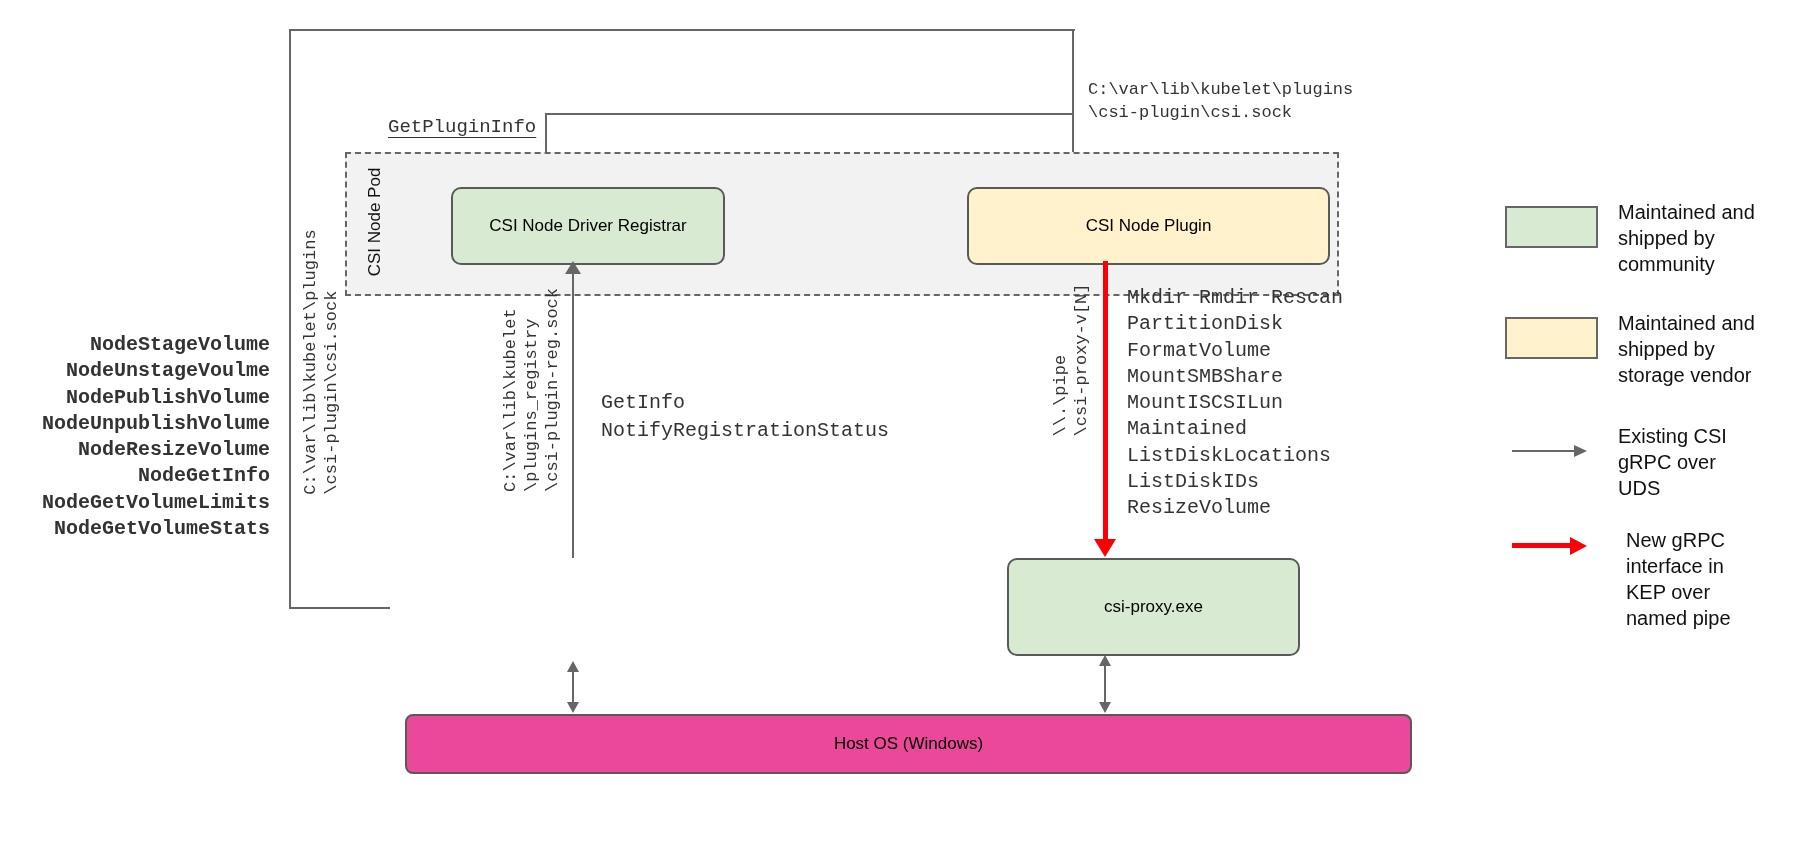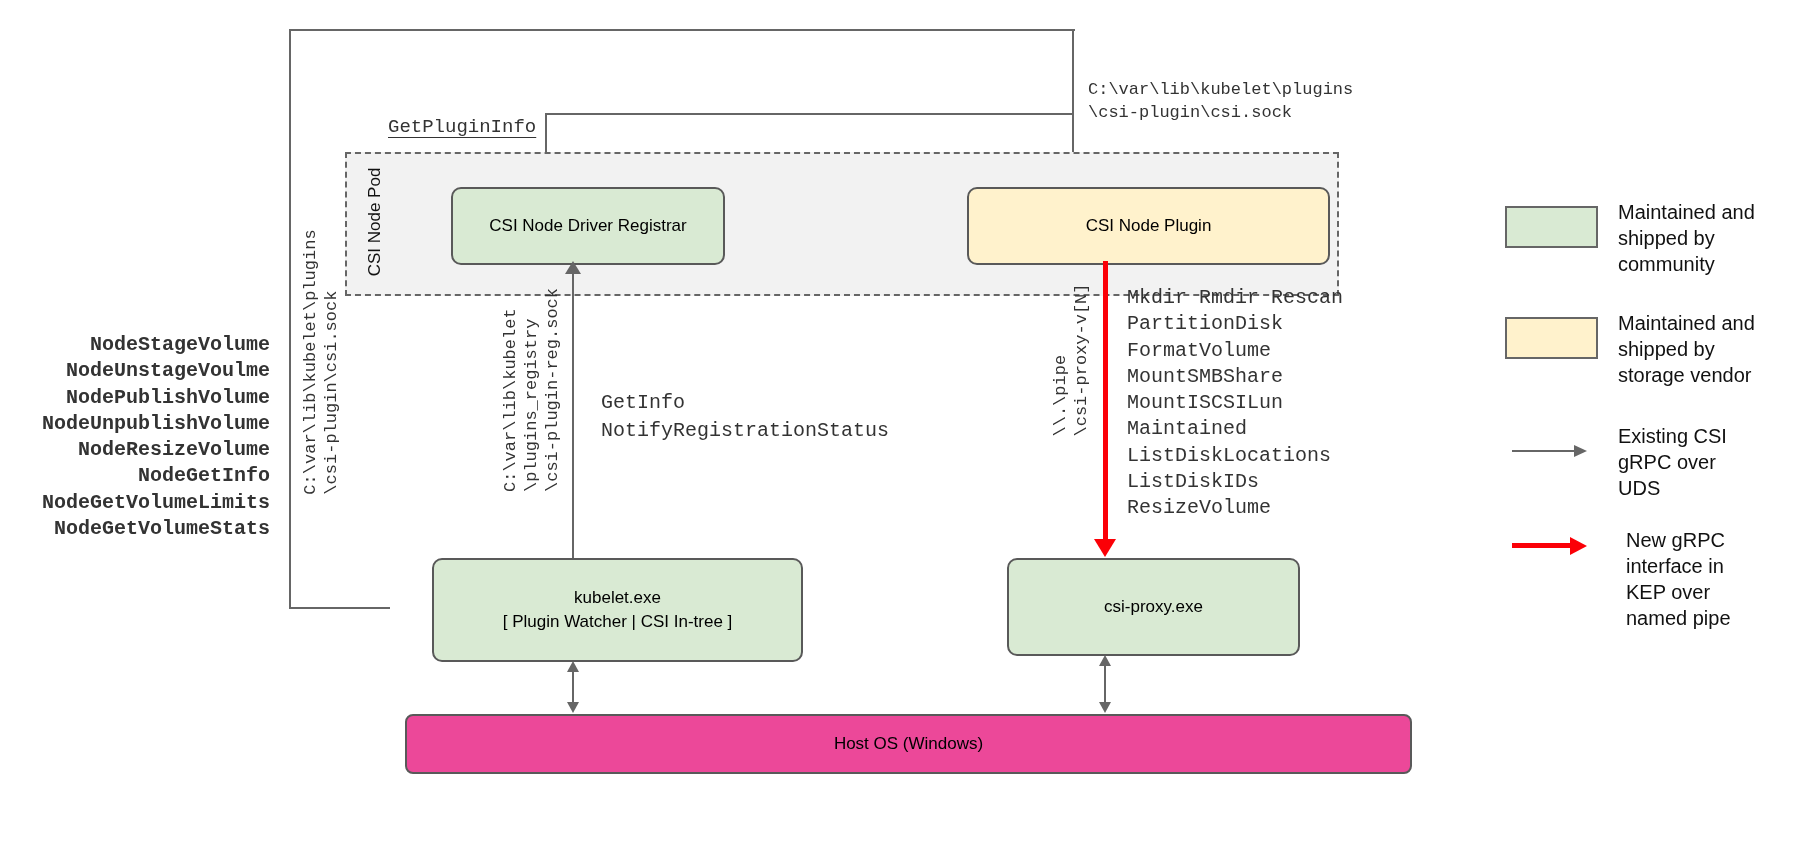--- a/index.html
+++ b/index.html
@@ -113,24 +113,20 @@
     <span>PartitionDisk</span>
     <span>FormatVolume</span>
     <span>MountSMBShare</span>
     <span>MountISCSILun</span>
     <span>Maintained</span>
     <span>ListDiskLocations</span>
     <span>ListDiskIDs</span>
     <span>ResizeVolume</span>
   </div>
 
-  <div class="node preline" style="left: 388px; top: 558px; width: 367px; height: 100px; background: rgb(217, 234, 211);">
-    <span class="preline">kubelet.exe
-[ Plugin Watcher | CSI In-tree ]</span>
-  </div>
 
   <div class="node" style="left: 963px; top: 558px; width: 289px; height: 94px; background: rgb(217, 234, 211); align-items: center;">
     <span>csi-proxy.exe</span>
   </div>
 
   <div class="vline" style="left:572px;top:672px;height:31px;"></div>
   <div class="head head-up-sm" style="left:567px;top:661px;"></div>
   <div class="head head-down-sm" style="left:567px;top:702px;"></div>
 
   <div class="vline" style="left:1104px;top:666px;height:37px;"></div>

